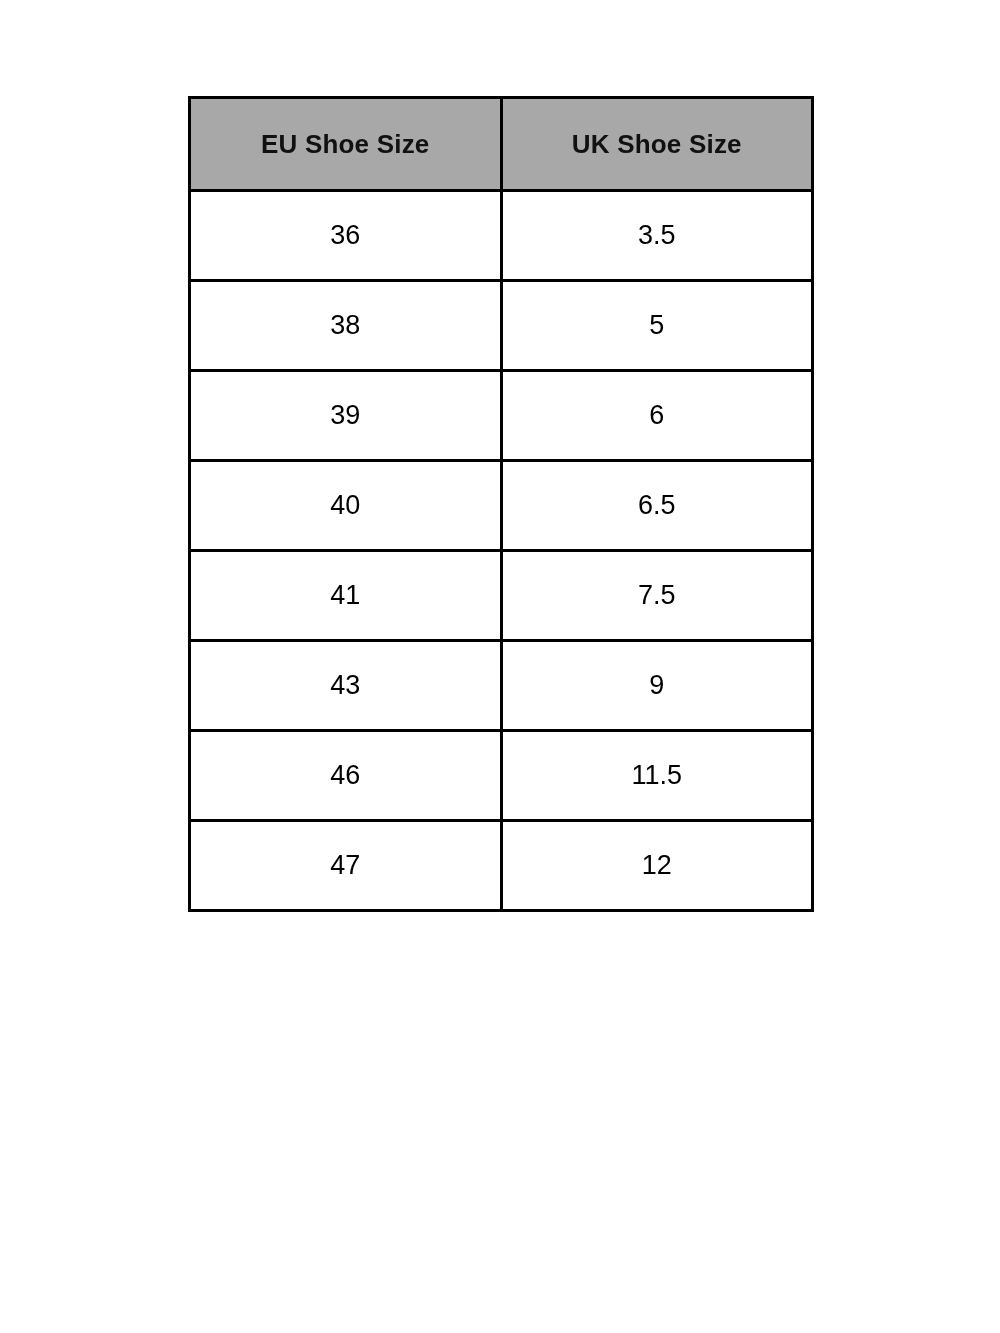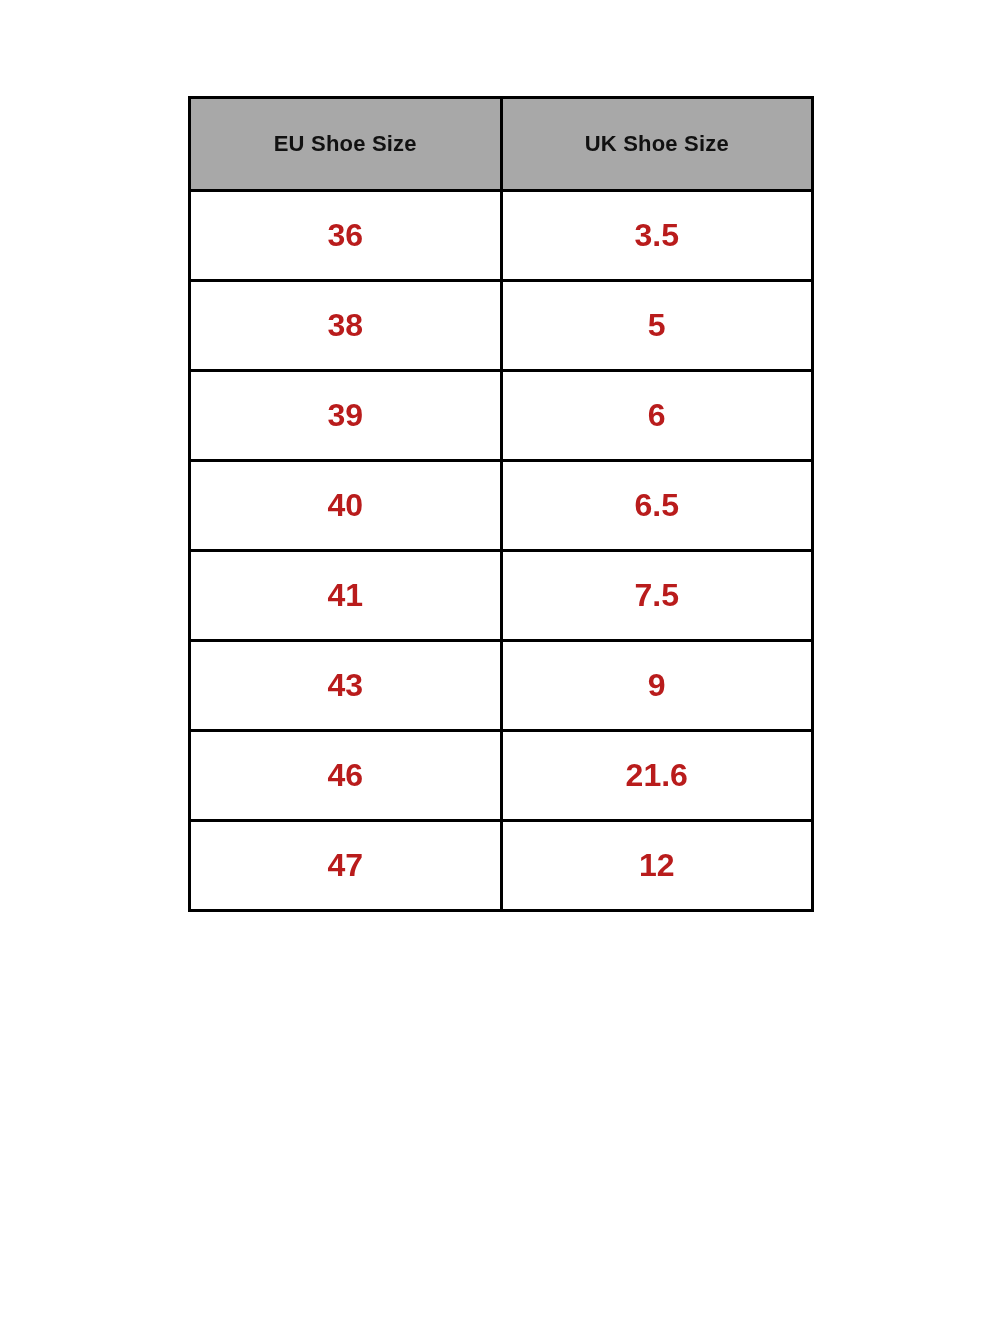--- a/index.html
+++ b/index.html
@@ -48,31 +48,31 @@
     border: 3px solid #000000;
     text-align: center;
     vertical-align: middle;
     padding: 0;
     margin: 0;
   }
 
   table.size-table thead th {
     background: #a8a8a8;
     height: 90px;
-    font-size: 22px;
+    font-size: 26px;
     font-weight: bold;
     letter-spacing: 0.2px;
     color: #111111;
   }
 
   table.size-table tbody td {
     height: 87px;
-    font-size: 32px;
-    font-weight: bold;
-    color: #b91c1c;
+    font-size: 27px;
+    font-weight: normal;
+    color: #000000;
     background: #ffffff;
   }
 </style>
 </head>
 <body>
 
 <div id="page">
 
   <div id="size-table-wrap">
     <table class="size-table">
@@ -106,21 +106,21 @@
           <tr>
             <td>41</td>
             <td>7.5</td>
           </tr>
           <tr>
             <td>43</td>
             <td>9</td>
           </tr>
           <tr>
             <td>46</td>
-            <td>21.6</td>
+            <td>11.5</td>
           </tr>
           <tr>
             <td>47</td>
             <td>12</td>
           </tr>
         </tbody>
     </table>
   </div>
 
 </div>

